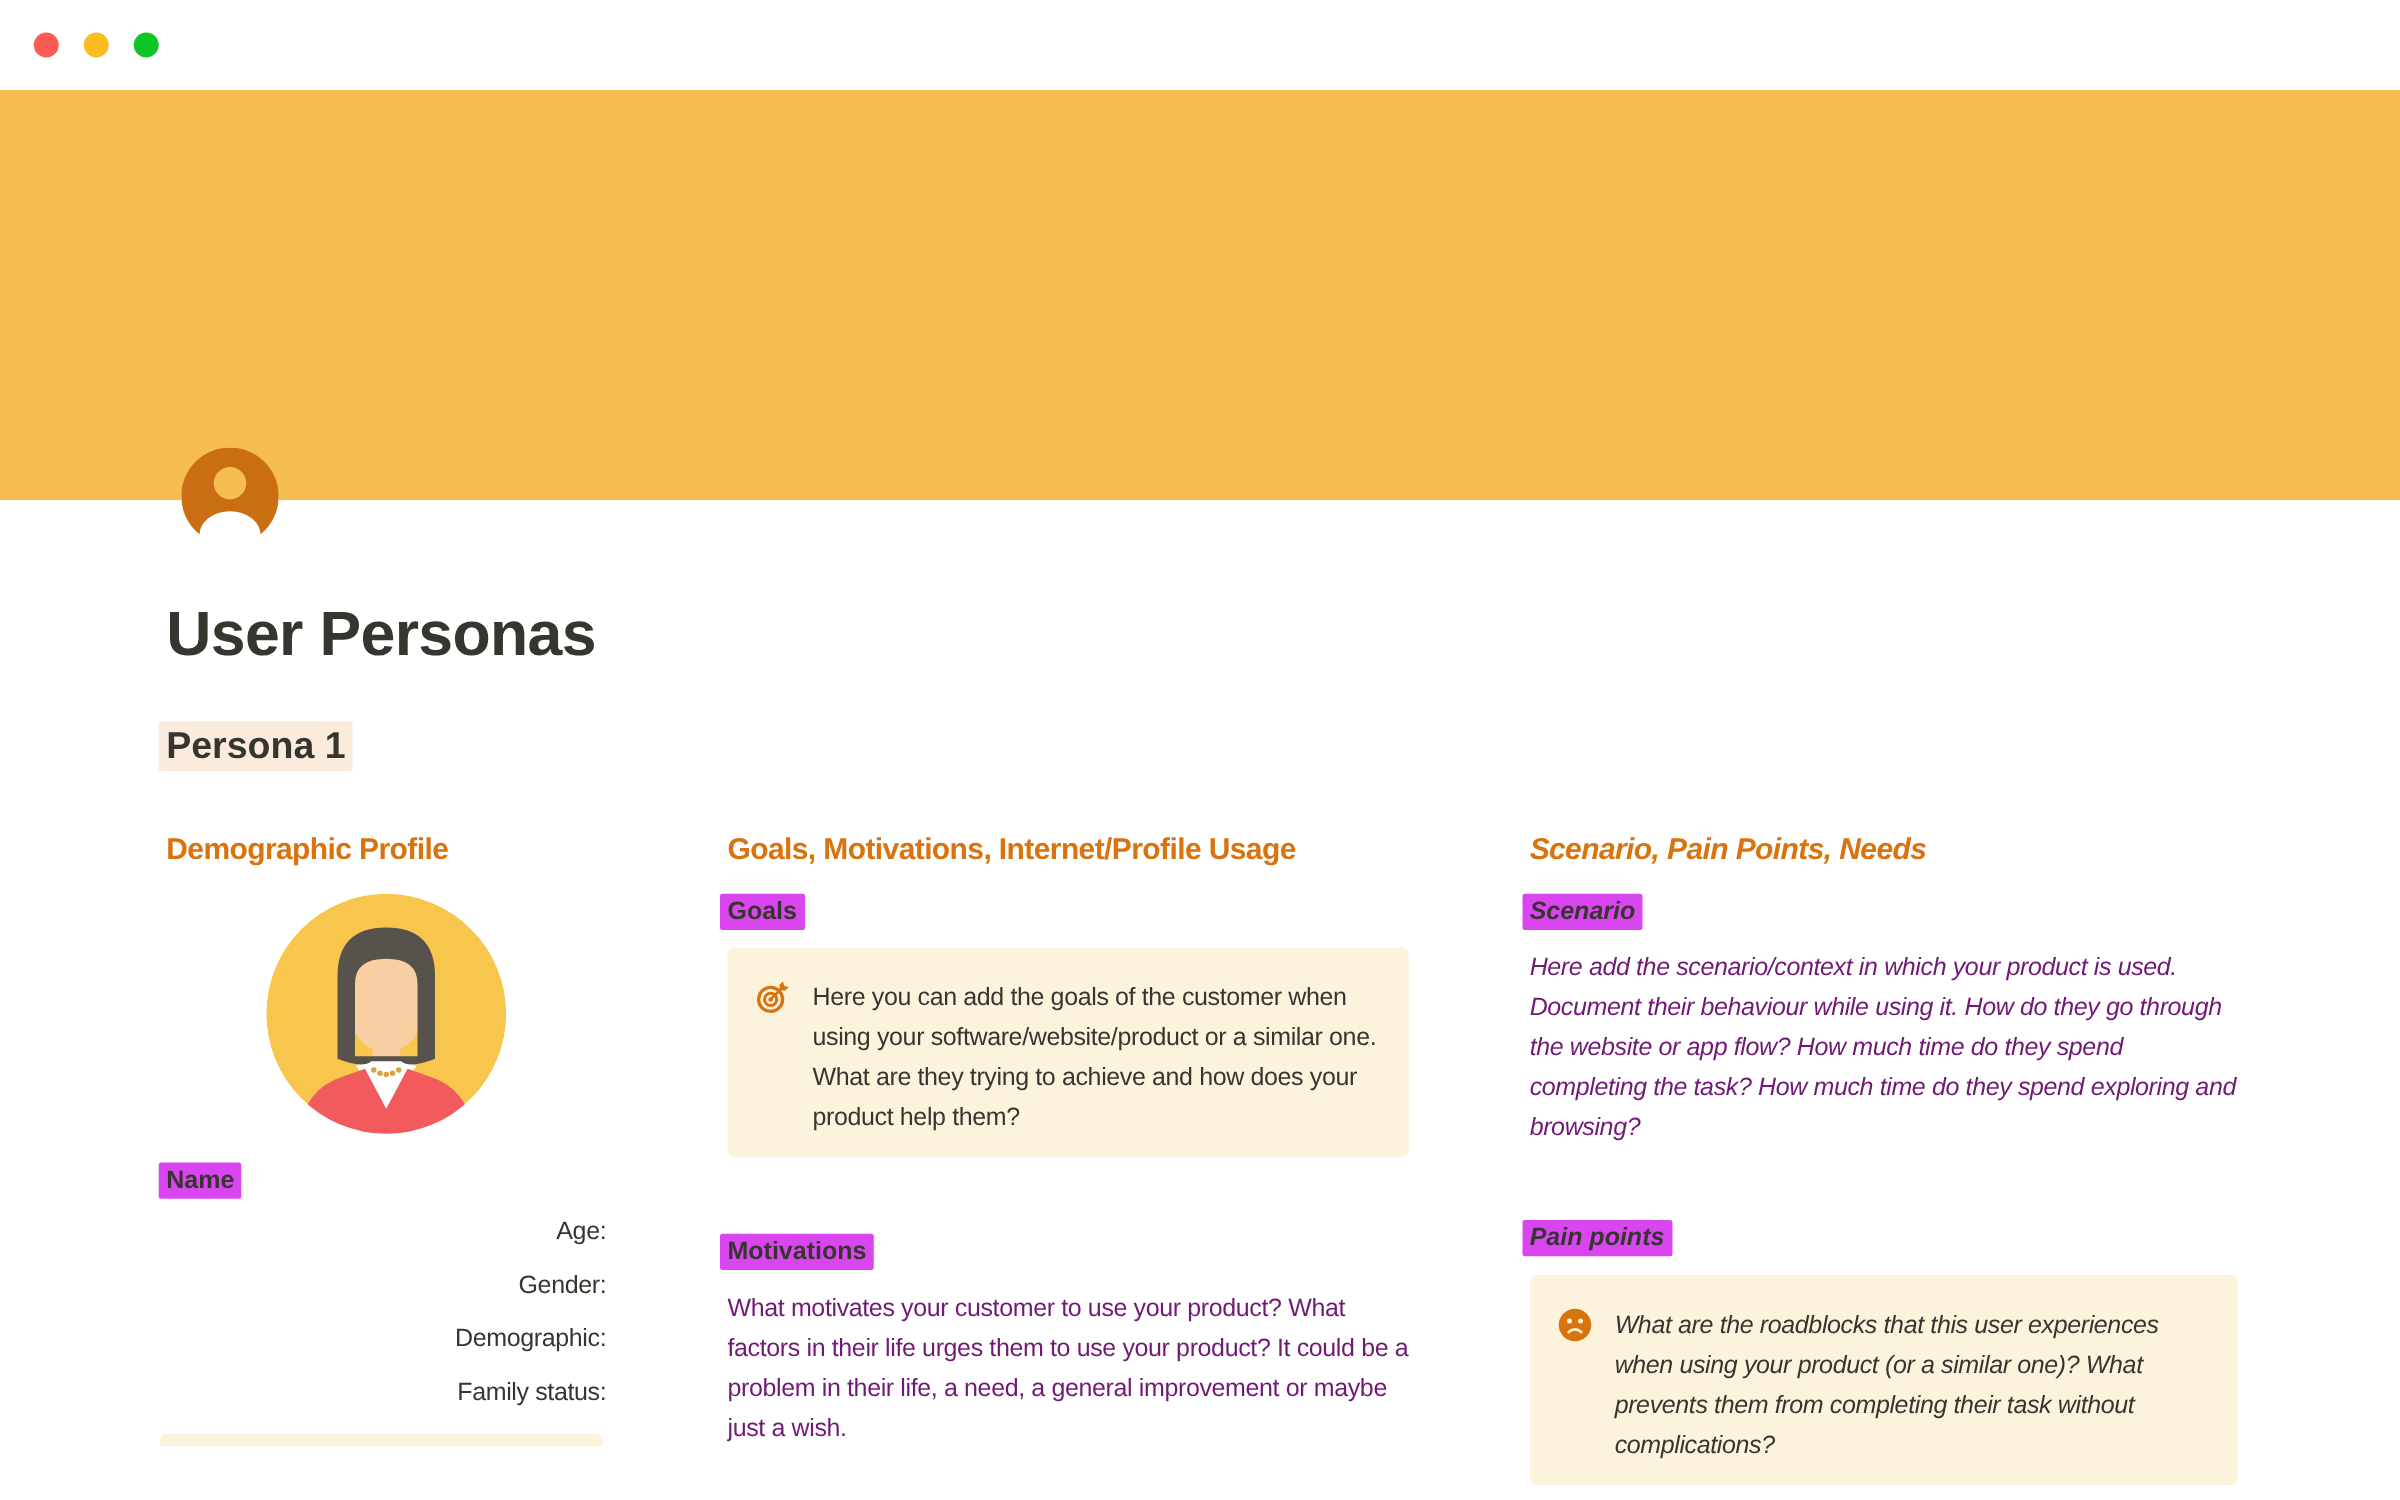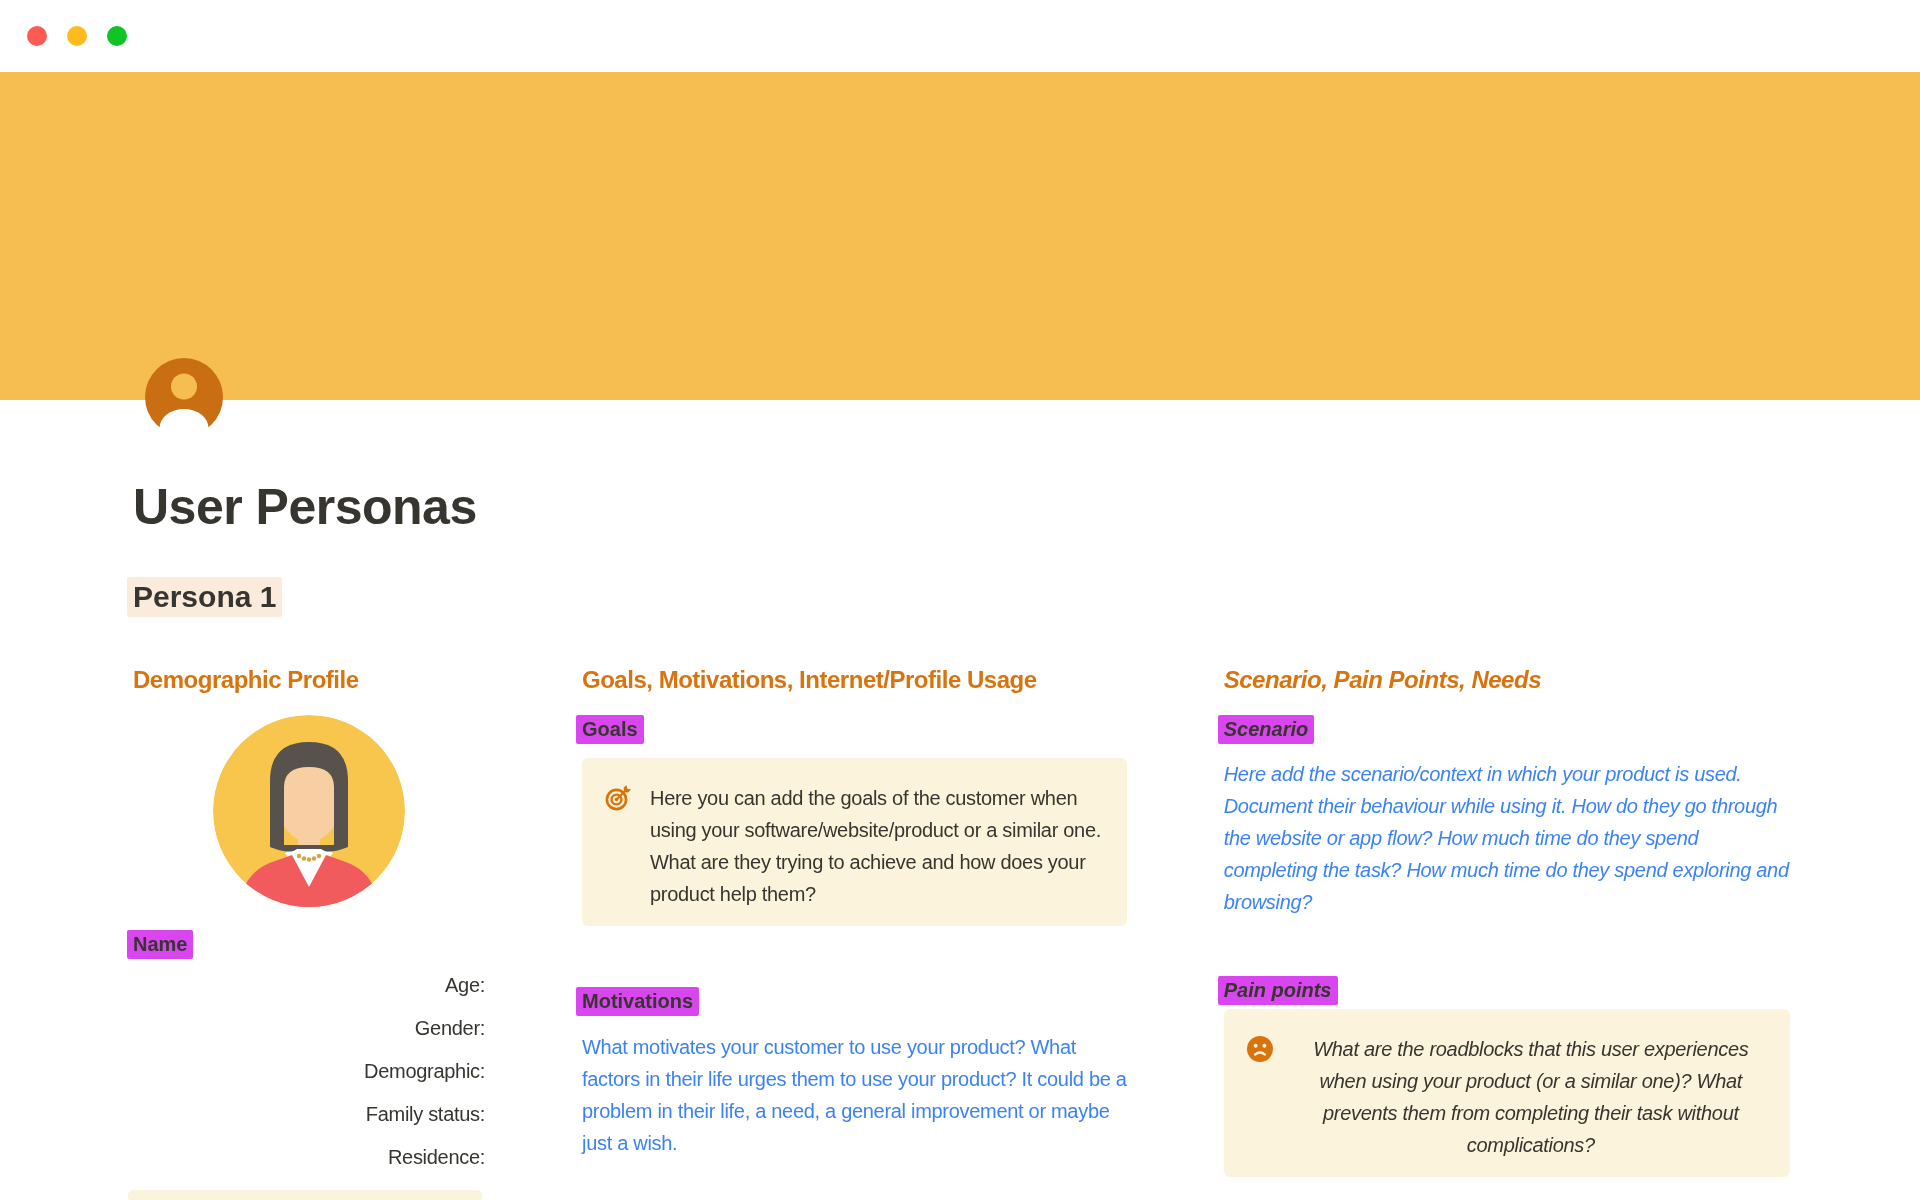--- a/index.html
+++ b/index.html
@@ -35,37 +35,37 @@
   .col1 { width: 352px; margin-right: 61px; }
   .col2 { width: 580px; margin-right: 61px; }
   .col3 { width: 603px; font-style: italic; }
 
   .h3 { font-size: 24px; line-height: 30px; font-weight: 700; color: #D9730D; letter-spacing: -0.02em; }
 
   .label { display: inline-block; font-size: 20px; line-height: 27px; font-weight: 700; color: #37352F;
            background: #d946ef; padding: 1px 6px; margin-left: -6px; border-radius: 2px; }
   .mt20 { margin-top: 20px; }
 
-  .para { font-size: 20px; line-height: 32px; color: #3b82f6; letter-spacing: -0.015em; }
+  .para { font-size: 20px; line-height: 32px; color: #701a75; letter-spacing: -0.015em; }
 
   
   .avatar-wrap { margin-top: 20px; width: 352px; display: flex; justify-content: center; }
   .fields { margin-top: 10px; text-align: right; }
   .field { font-size: 20px; line-height: 32px; color: #37352F; letter-spacing: -0.015em; margin-bottom: 11px; }
   .cut-callout { margin-left: -5px; width: 354px; height: 10px; margin-top: 17px;
                  background: #FBF3DB; border-radius: 5px 5px 2px 2px; }
 
   
   .callout { background: #FBF3DB; border-radius: 6px; display: flex; align-items: flex-start;
              padding: 24px 20px 16px 22px; }
   .callout .ico { flex: 0 0 28px; width: 28px; height: 28px; margin-top: 2px; }
   .callout .ctext { margin-left: 18px; font-size: 20px; line-height: 32px; letter-spacing: -0.015em; color: #37352F; }
   .col2 .callout { margin-top: 14px; min-height: 167px; }
   .col2 .ctext { max-width: 460px; }
-  .col3 .callout { margin-top: 4px; min-height: 163px; text-align: center; }
+  .col3 .callout { margin-top: 15px; min-height: 163px; }
   .col3 .ctext { max-width: 515px; }
 
   .col2 .motiv-label { margin-top: 61px; }
   .col2 .para { margin-top: 15px; max-width: 580px; }
   .col3 .scenario-para { margin-top: 14px; max-width: 585px; }
   .col3 .pain-label { margin-top: 58px; }
 </style>
 </head>
 <body>
 
@@ -137,21 +137,20 @@
 
       <div style="margin-top:23px">
         <span class="label">Name</span>
       </div>
 
       <div class="fields">
         <div class="field">Age:</div>
         <div class="field">Gender:</div>
         <div class="field">Demographic:</div>
         <div class="field">Family status:</div>
-        <div class="field">Residence:</div>
       </div>
 
       <div class="cut-callout"></div>
     </div>
 
     <div class="col2">
       <div class="h3">Goals, Motivations, Internet/Profile Usage</div>
 
       <div class="mt20">
         <span class="label">Goals</span>

